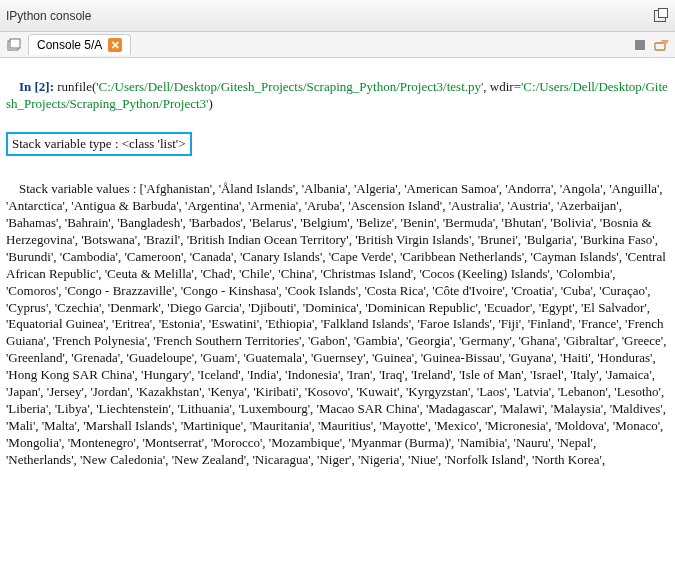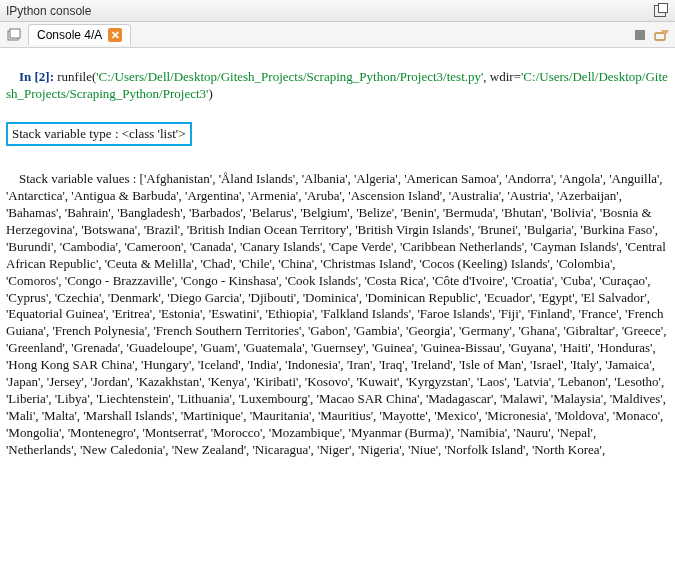--- a/index.html
+++ b/index.html
@@ -7,21 +7,21 @@
   font-family: "Segoe UI", Tahoma, sans-serif;
   font-size: 12px;
   background: #f0f0f0;
   width: 675px;
   height: 570px;
   overflow: hidden;
 }
 .panel-header {
   background: linear-gradient(#fafafa, #e8e8e8);
   border-bottom: 1px solid #ccc;
-  height: 22px;
+  height: 32px;
   display: flex;
   align-items: center;
   justify-content: space-between;
   padding: 4px 6px;
   font-size: 12px;
   color: #333;
 }
 .panel-header .right-controls {
   display: flex;
   gap: 6px;
@@ -128,21 +128,21 @@
 </div>
 
 <div class="tab-bar">
   <span class="tab-btn">
     <svg width="14" height="14" viewBox="0 0 14 14">
       <rect x="1" y="3" width="10" height="9" fill="none" stroke="#777" stroke-width="1"></rect>
       <rect x="3" y="1" width="10" height="9" fill="#fff" stroke="#777" stroke-width="1"></rect>
     </svg>
   </span>
   <div class="tab">
-    <span>Console 4/A</span>
+    <span>Console 5/A</span>
     <span class="close-x">✕</span>
   </div>
   <div class="spacer"></div>
   <span class="toolbar-icon">
     <svg width="14" height="14">
         <rect x="2" y="2" width="10" height="10" fill="#888"></rect>
       </svg>
   </span>
   <span class="toolbar-icon">
     <svg width="16" height="14" viewBox="0 0 16 14">

